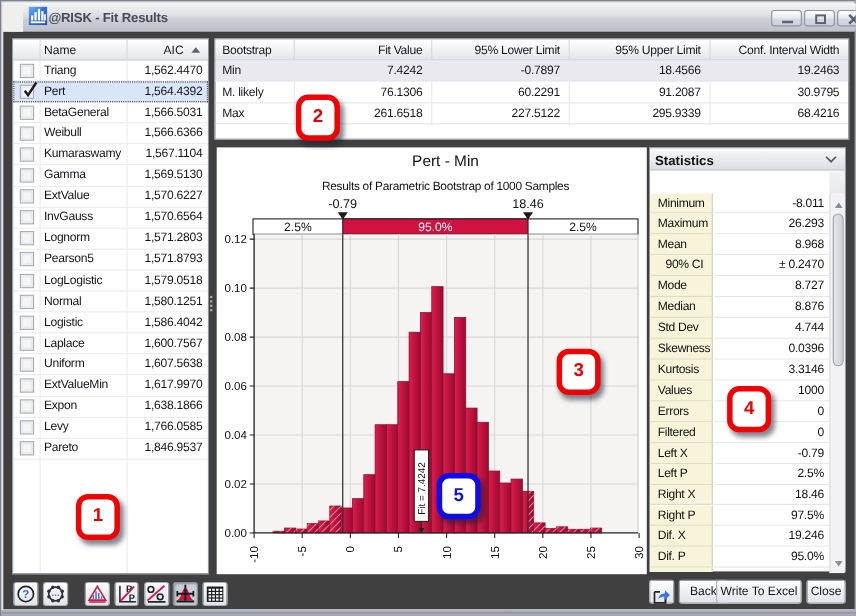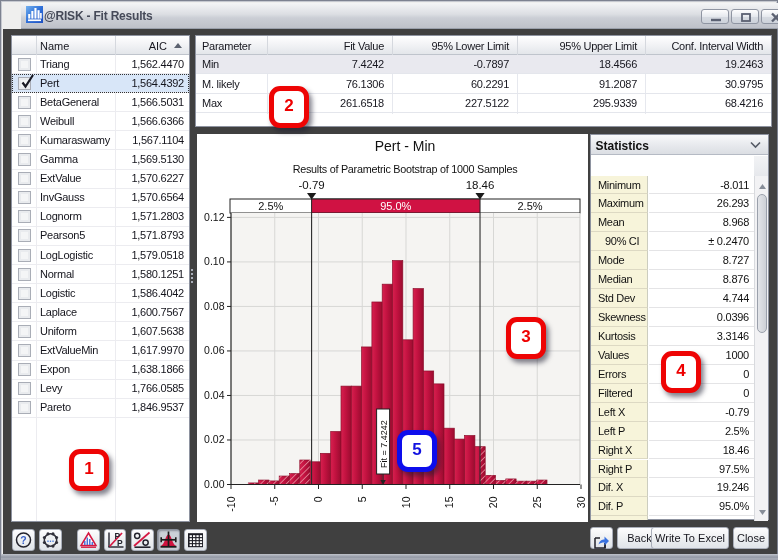--- a/index.html
+++ b/index.html
@@ -238,21 +238,21 @@
       <div class="grip" style="left:187.5px;top:244px;width:2px;height:2px;"></div>
       <div class="grip" style="left:187.5px;top:248px;width:2px;height:2px;"></div>
       <div class="grip" style="left:187.5px;top:252px;width:2px;height:2px;"></div>
       <div class="grip" style="left:366px;top:94.5px;width:2px;height:2px;"></div>
       <div class="grip" style="left:371px;top:94.5px;width:2px;height:2px;"></div>
       <div class="grip" style="left:376px;top:94.5px;width:2px;height:2px;"></div>
       <div class="grip" style="left:381px;top:94.5px;width:2px;height:2px;"></div>
       <div class="grip" style="left:386px;top:94.5px;width:2px;height:2px;"></div>
       <div id="ptable">
 <div id="phead">
-          <span class="pc" style="left:6px">Parameter</span>
+          <span class="pc" style="left:6px">Bootstrap</span>
           <span class="pc" style="right:387px">Fit Value</span>
           <span class="pc" style="right:262px">95% Lower Limit</span>
           <span class="pc" style="right:134px">95% Upper Limit</span>
           <span class="pc" style="right:8px">Conf. Interval Width</span>
         </div>
 <div class="vline" style="left:71px;height:19px;"></div>
         <div style="position:absolute;left:71px;top:19px;width:1px;height:59px;background:#e6e8ee;"></div>
         <div class="vline" style="left:196px;height:19px;"></div>
         <div style="position:absolute;left:196px;top:19px;width:1px;height:59px;background:#e6e8ee;"></div>
         <div class="vline" style="left:321px;height:19px;"></div>

